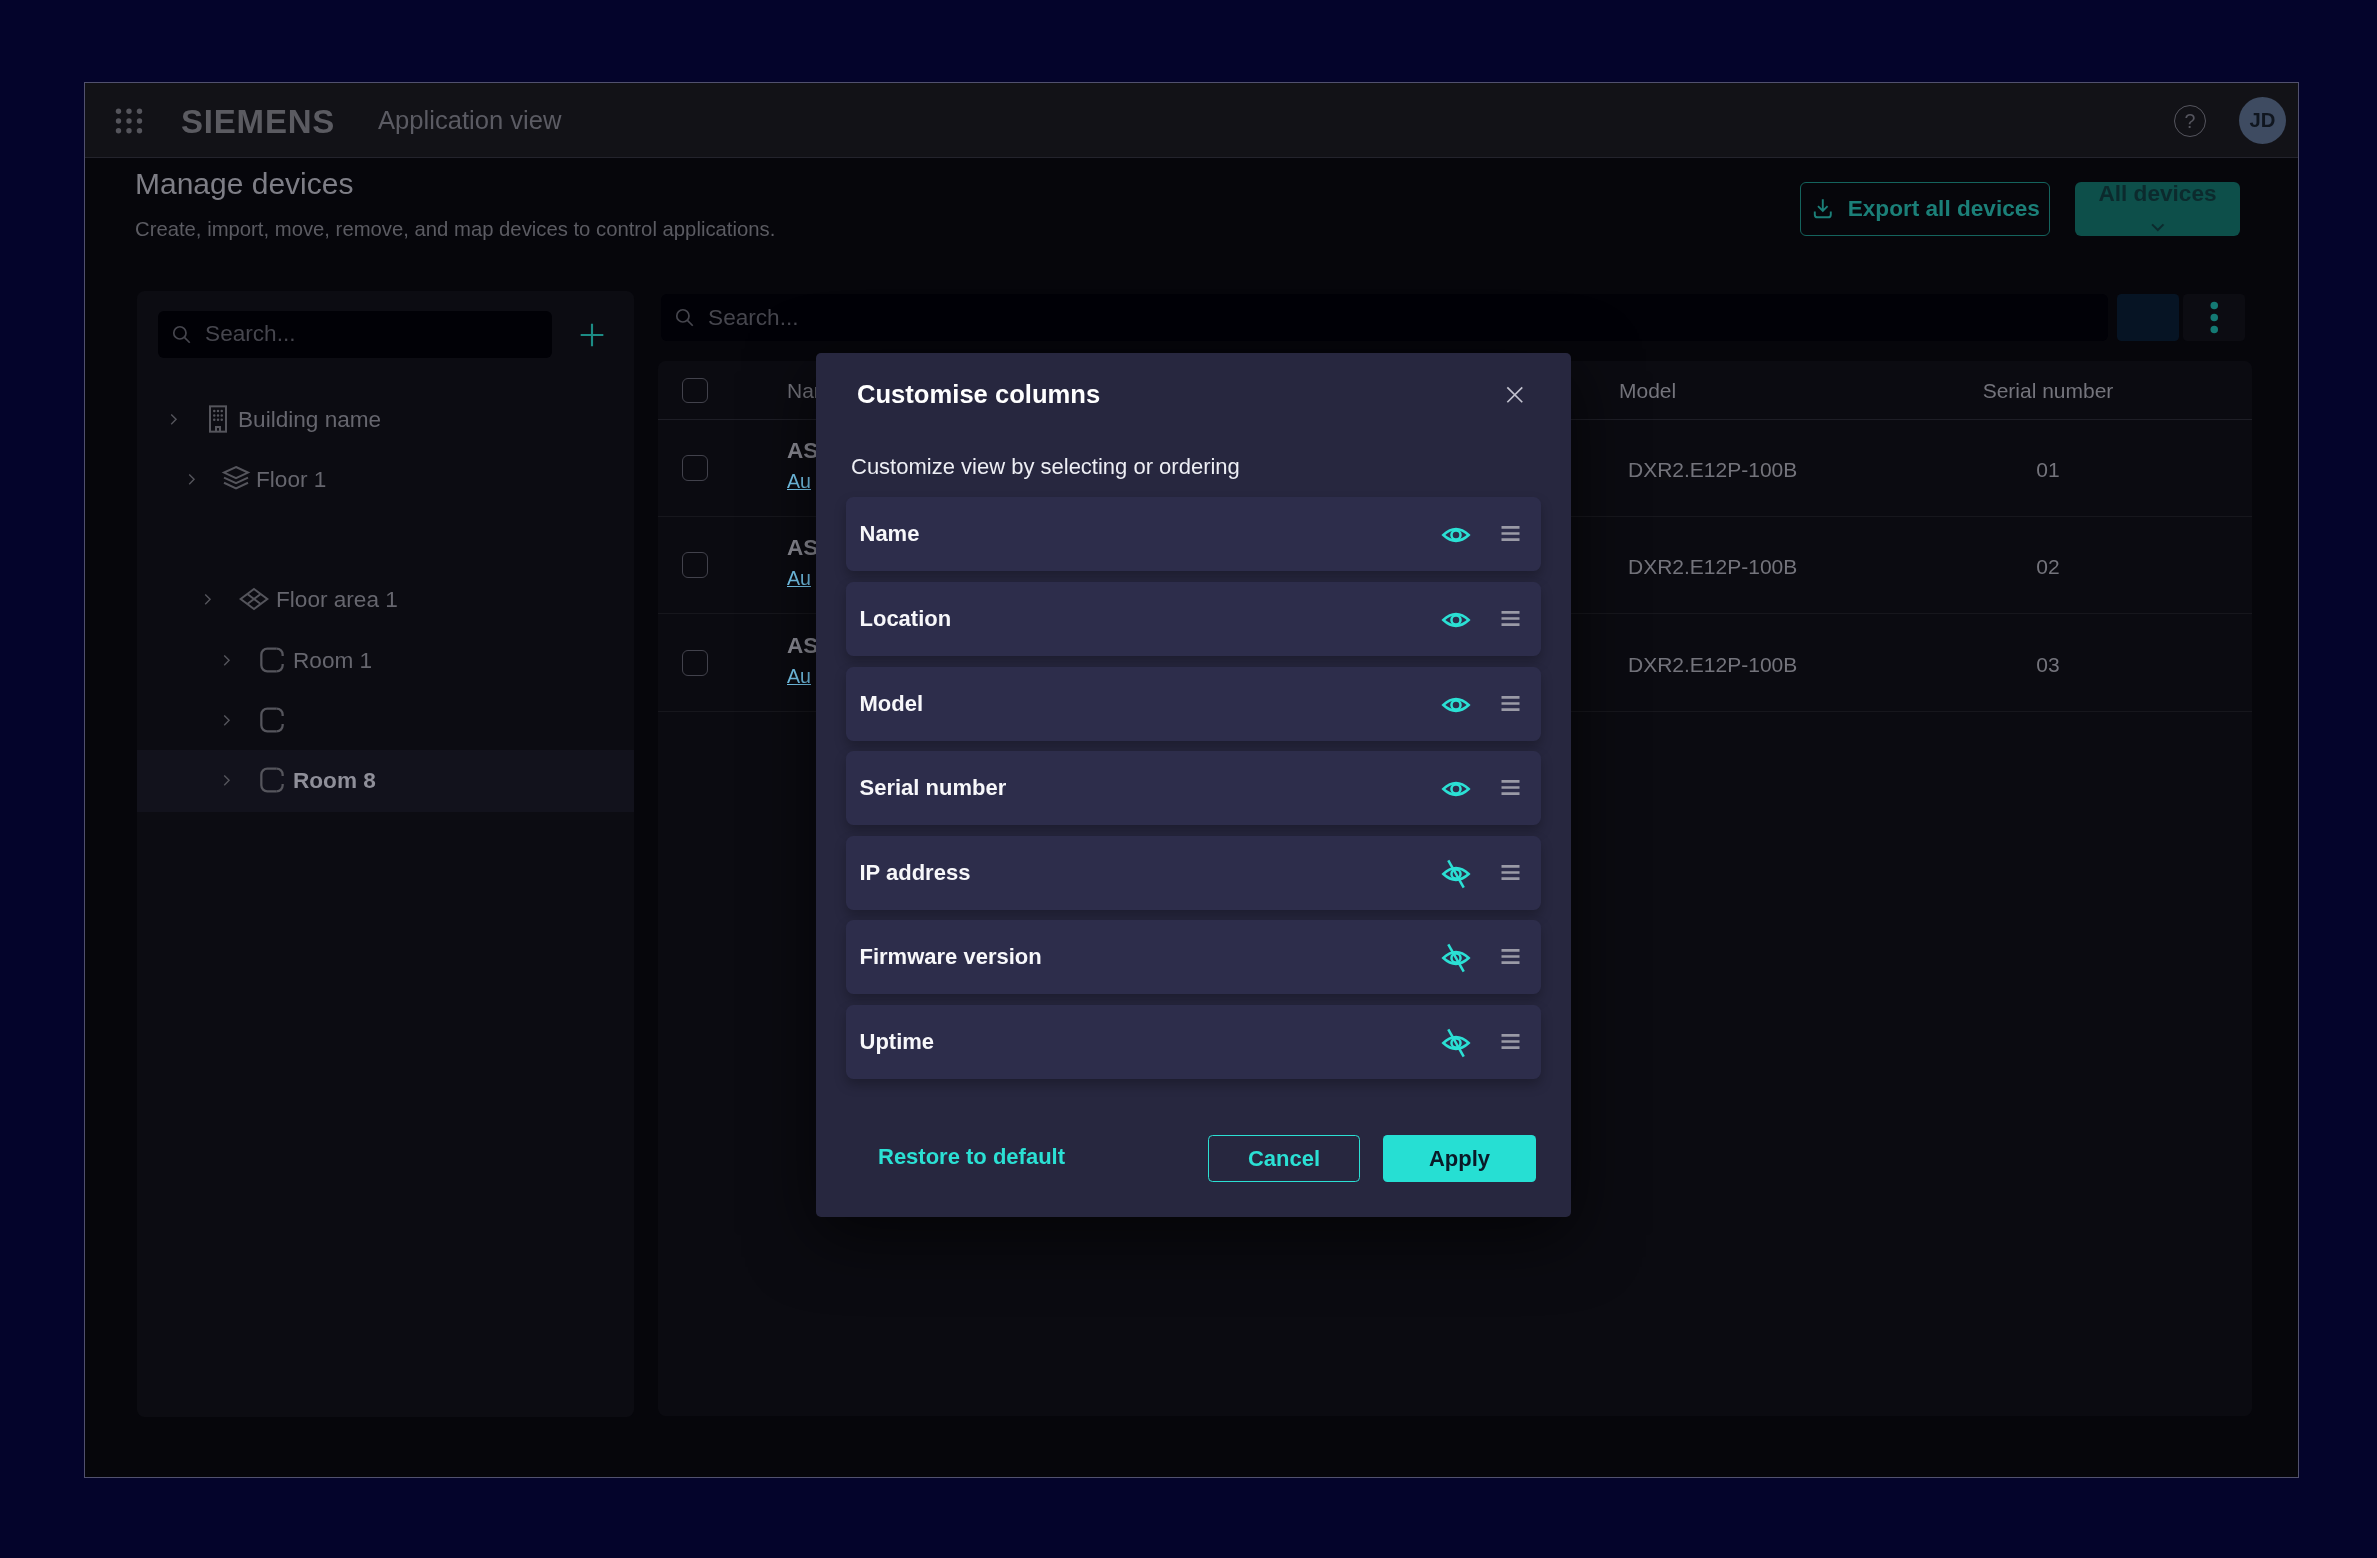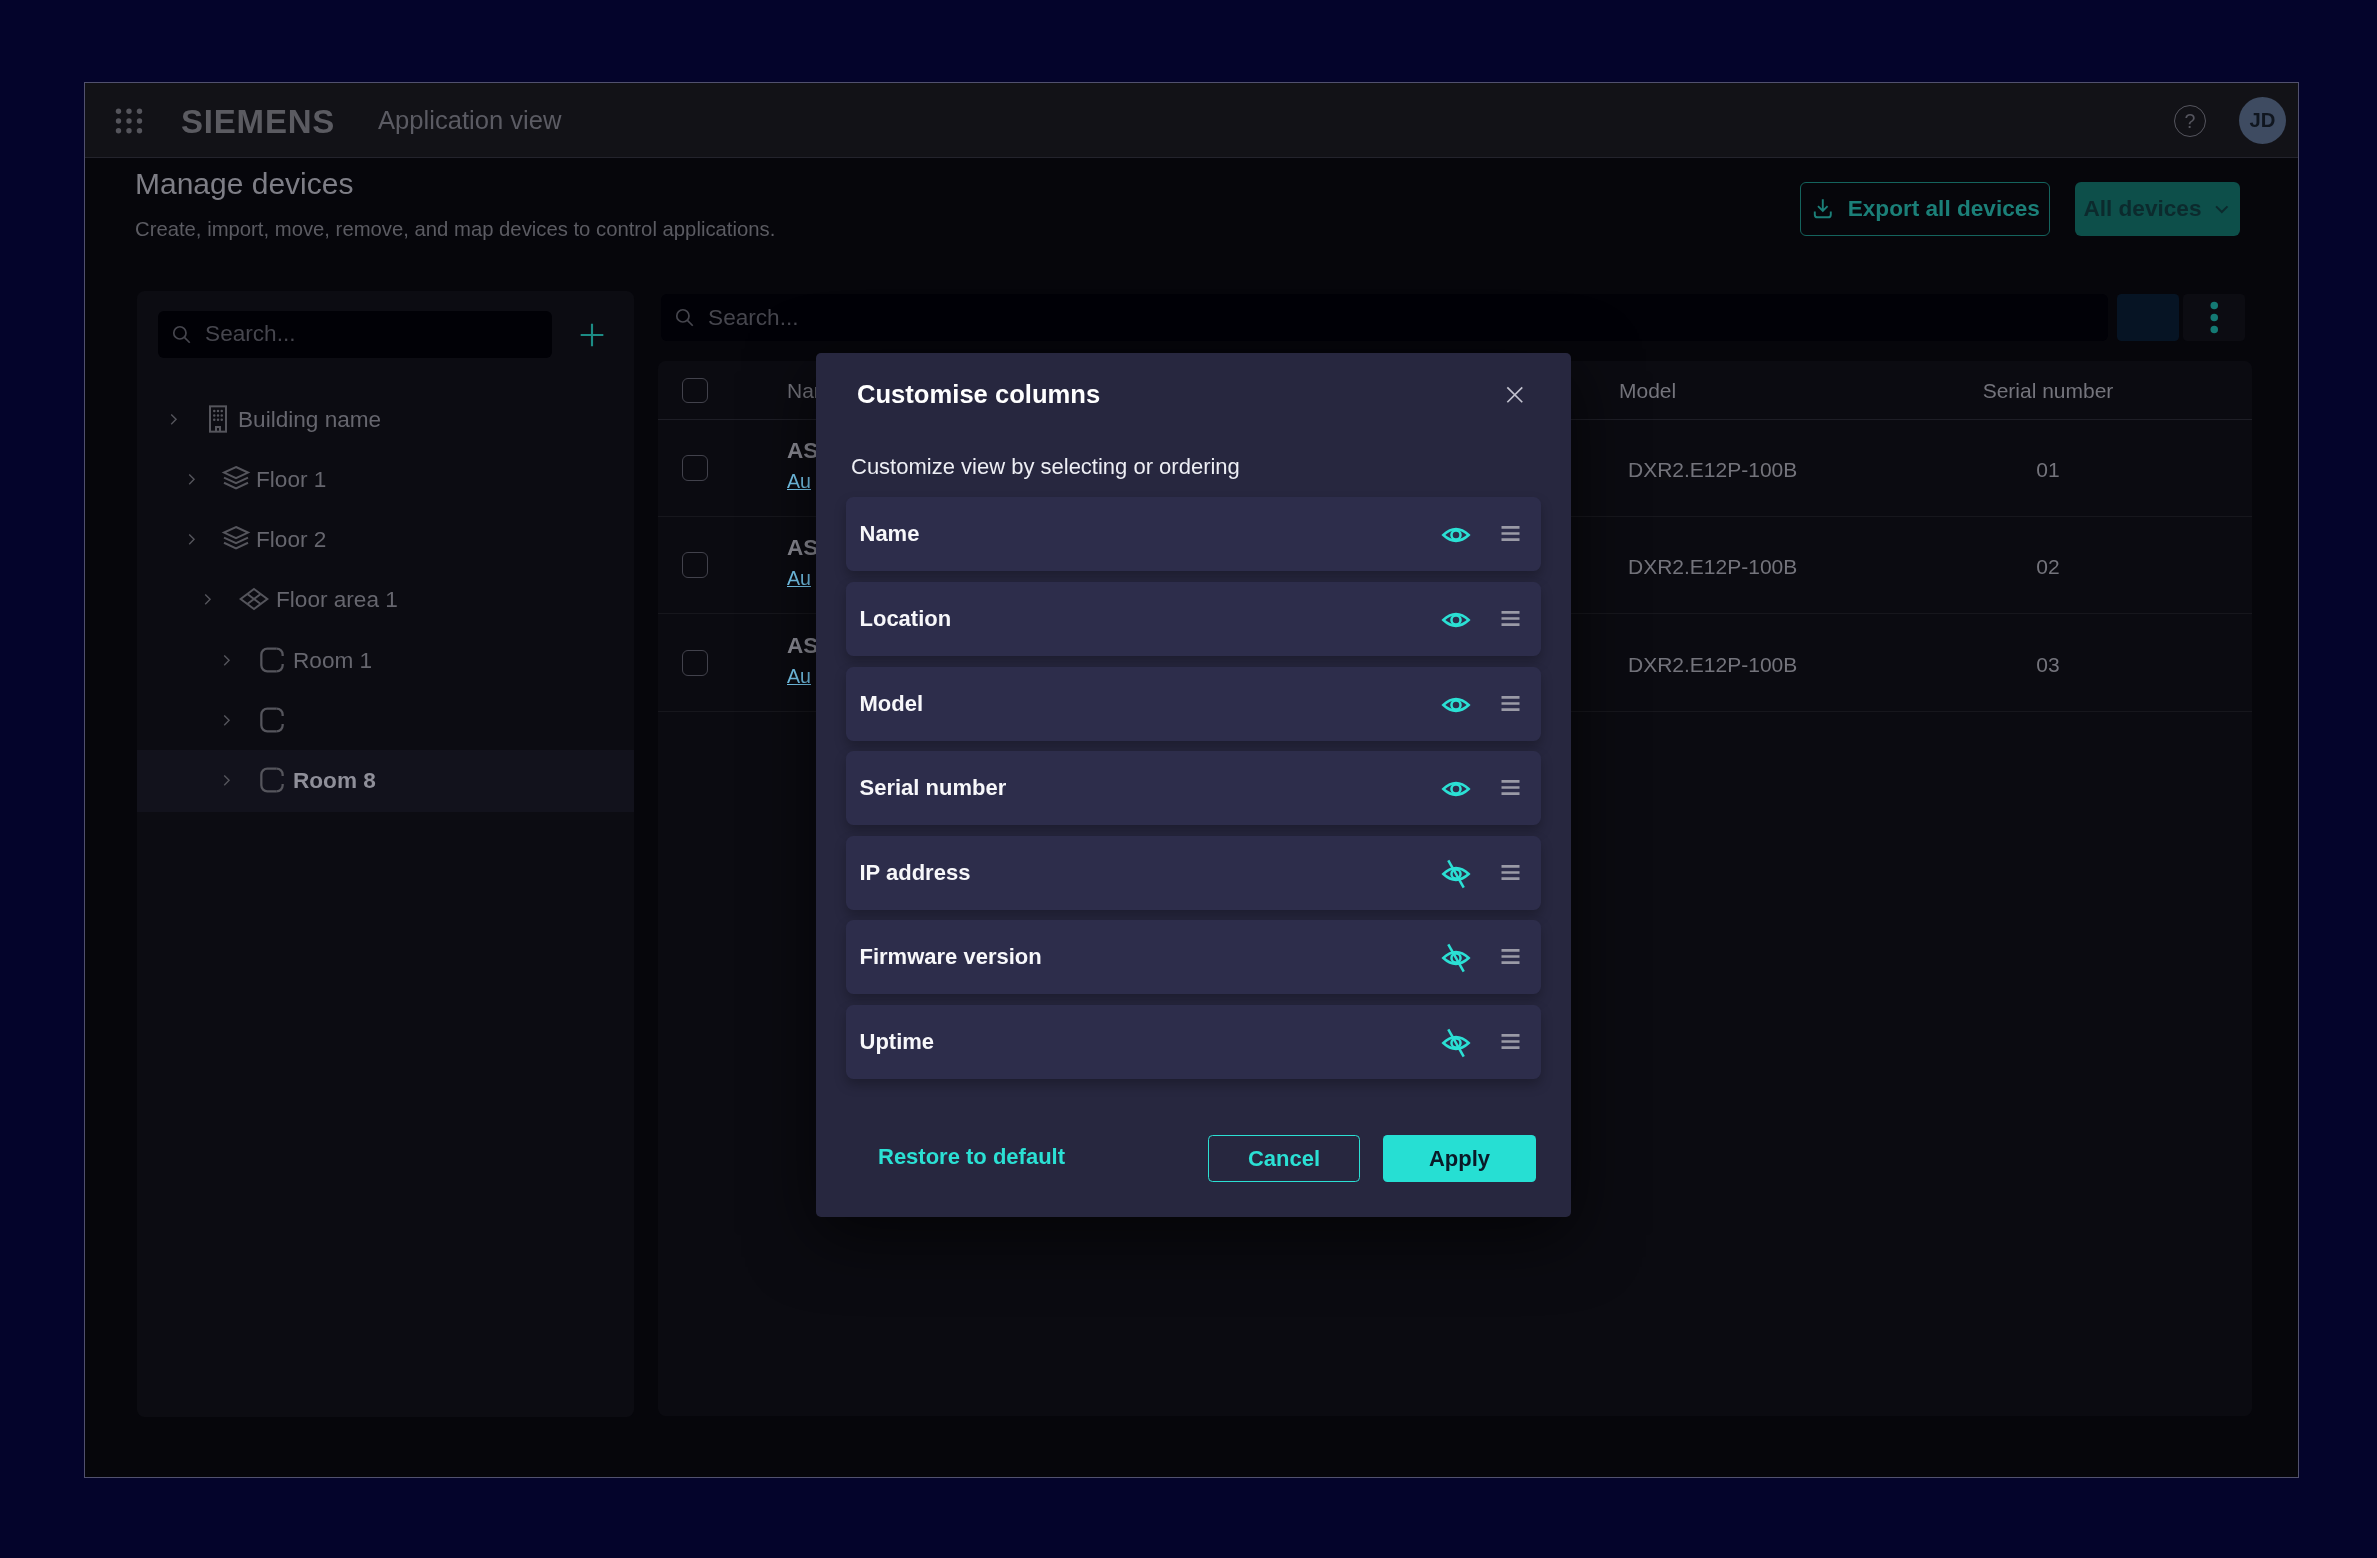--- a/index.html
+++ b/index.html
@@ -16,21 +16,21 @@
   .help{left:2089px;top:22px;width:32px;height:32px;border:1.9px solid #55555E;border-radius:50%;
     color:#55555E;font-size:19.6px;display:flex;align-items:center;justify-content:center;box-sizing:border-box;}
   .avatar{left:2154px;top:14.3px;width:47px;height:47px;border-radius:50%;background:#3E4B61;color:#10161F;
     font-size:20.3px;font-weight:700;display:flex;align-items:center;justify-content:center;}
   
   .pagetitle{left:50px;top:84px;font-size:30px;color:#7E7E86;}
   .pagesub{left:50px;top:135px;font-size:20.3px;color:#5B5B62;}
   .btn-export{left:1715px;top:99px;width:250px;height:54px;border:1.5px solid #14635D;border-radius:6px;
     color:#1B7F78;font-size:22.6px;font-weight:600;display:flex;align-items:center;justify-content:center;gap:12px;box-sizing:border-box;background:transparent;}
   .btn-scope{left:1990px;top:99px;width:165px;height:54px;background:#0D4F4A;border-radius:6px;
-    color:#0C2A2D;font-size:22.6px;font-weight:700;display:flex;align-items:center;justify-content:center;gap:10.5px;}
+    color:#0C2A2D;font-size:22.6px;font-weight:700;display:flex;align-items:center;justify-content:center;gap:10.5px;flex-direction:column;}
   
   .sidebar{left:52px;top:208px;width:497px;height:1126px;background:#0C0C12;border-radius:7.5px;}
   .sb-search{left:21px;top:19.6px;width:394px;height:47px;background:#010106;border-radius:6px;
     display:flex;align-items:center;box-sizing:border-box;padding:0 12px;gap:10.5px;color:#46464E;}
   .sb-search input,.tb-search input{background:transparent;border:none;outline:none;color:#9a9aa4;
     font-size:22.6px;font-family:"Liberation Sans",sans-serif;width:100%;}
   .sb-search input::placeholder,.tb-search input::placeholder{color:#46464E;}
   .plus{left:439px;top:28px;width:32px;height:32px;color:#1C8C85;}
   .tree-row{position:absolute;left:0;width:497px;height:60px;}
   .tree-row.sel{background:#12121C;height:62px;}
@@ -161,35 +161,20 @@
       <span class="ticon" style="left:83px;">
         <svg viewBox="0 0 24 24" fill="none" stroke="currentColor" stroke-width="1.5">
           <path d="M12 3L21 7.2 12 11.4 3 7.2z"></path>
             <path d="M21 11l-9 4.2L3 11"></path>
             <path d="M21 14.8L12 19 3 14.8"></path>
           </svg>
         </span>
       <span class="tlabel" style="left:119px;">Floor 1</span>
     </div>
 
-    <div class="tree-row" style="top:218px;">
-      <span class="chev" style="left:46px;">
-        <svg viewBox="0 0 24 24" fill="none" stroke="currentColor" stroke-width="2">
-            <path d="M9 5l7 7-7 7"></path>
-          </svg>
-        </span>
-      <span class="ticon" style="left:83px;">
-        <svg viewBox="0 0 24 24" fill="none" stroke="currentColor" stroke-width="1.5">
-          <path d="M12 3L21 7.2 12 11.4 3 7.2z"></path>
-            <path d="M21 11l-9 4.2L3 11"></path>
-            <path d="M21 14.8L12 19 3 14.8"></path>
-          </svg>
-        </span>
-      <span class="tlabel" style="left:119px;">Floor 2</span>
-    </div>
 
     <div class="tree-row" style="top:278px;">
       <span class="chev" style="left:62px;">
         <svg viewBox="0 0 24 24" fill="none" stroke="currentColor" stroke-width="2">
             <path d="M9 5l7 7-7 7"></path>
           </svg>
         </span>
       <span class="ticon" style="left:101px;">
         <svg viewBox="0 0 24 24" fill="none" stroke="currentColor" stroke-width="1.5">
           <path d="M12 4.5l10 7.5-10 7.5L2 12z"></path>

